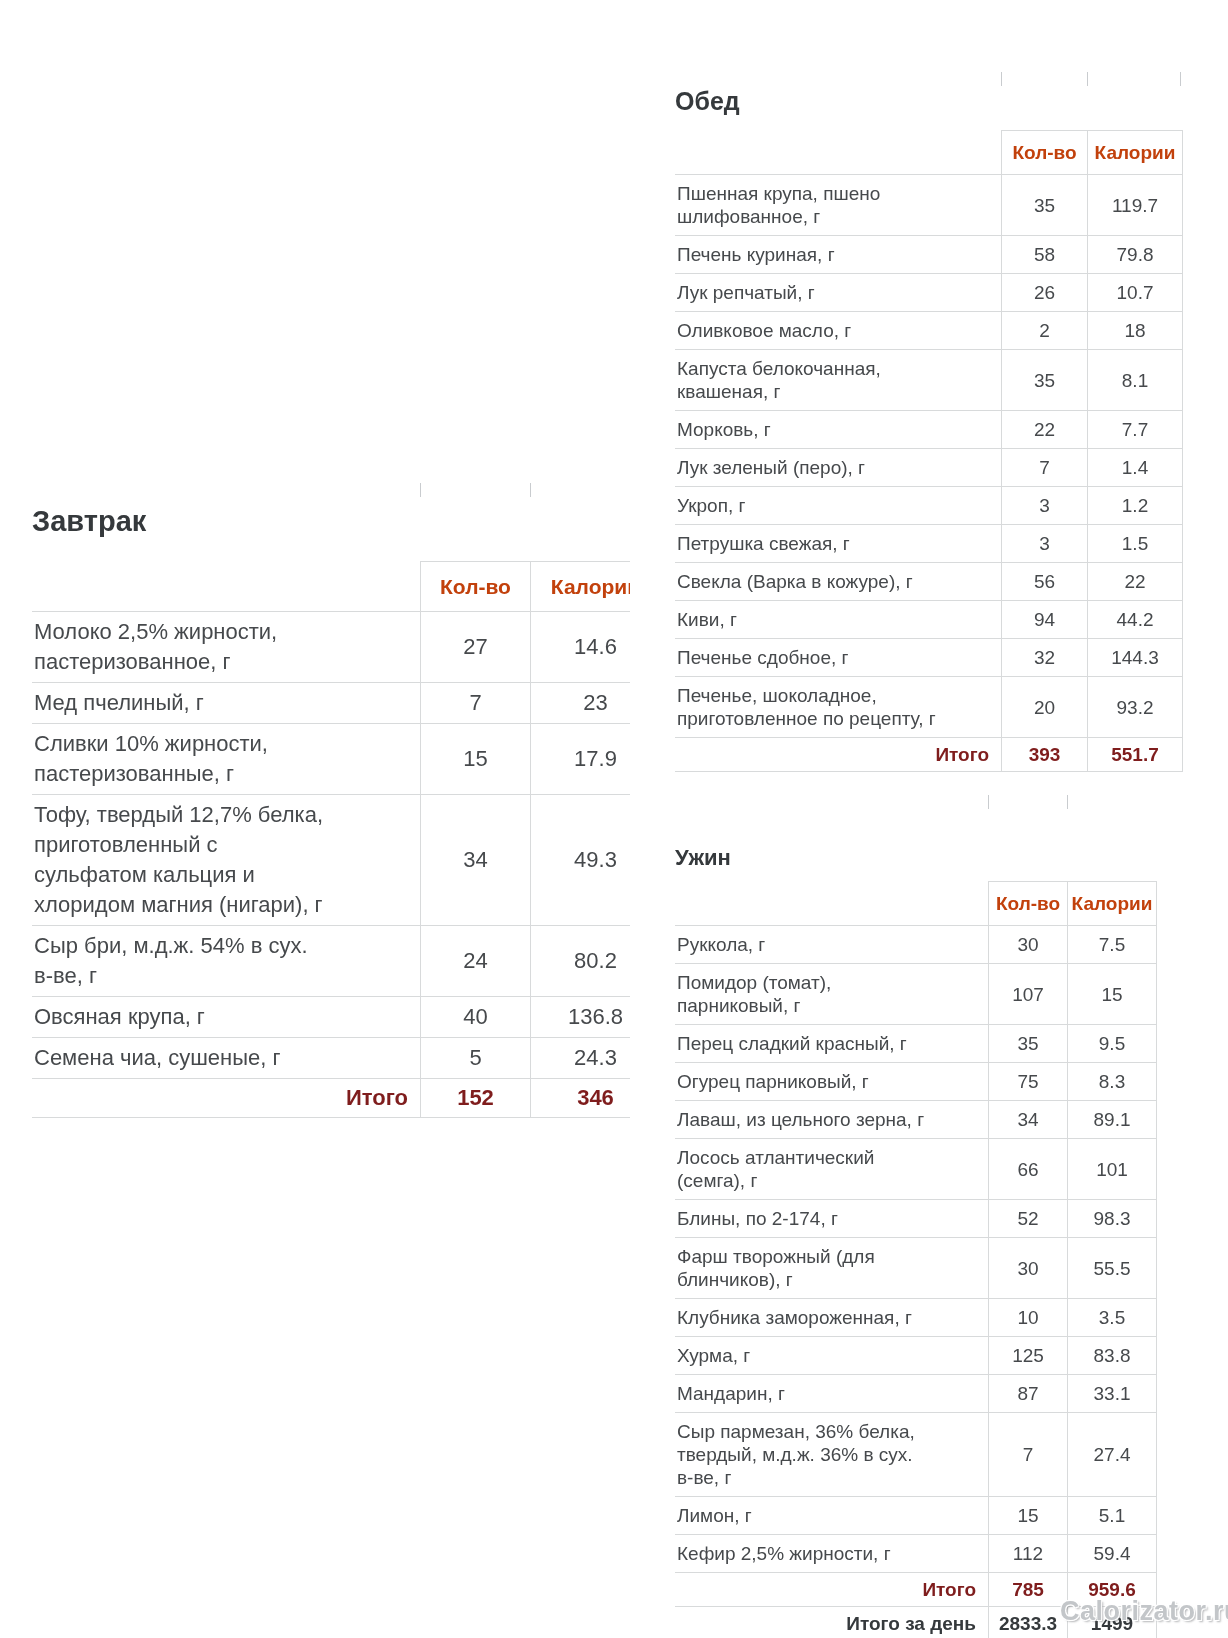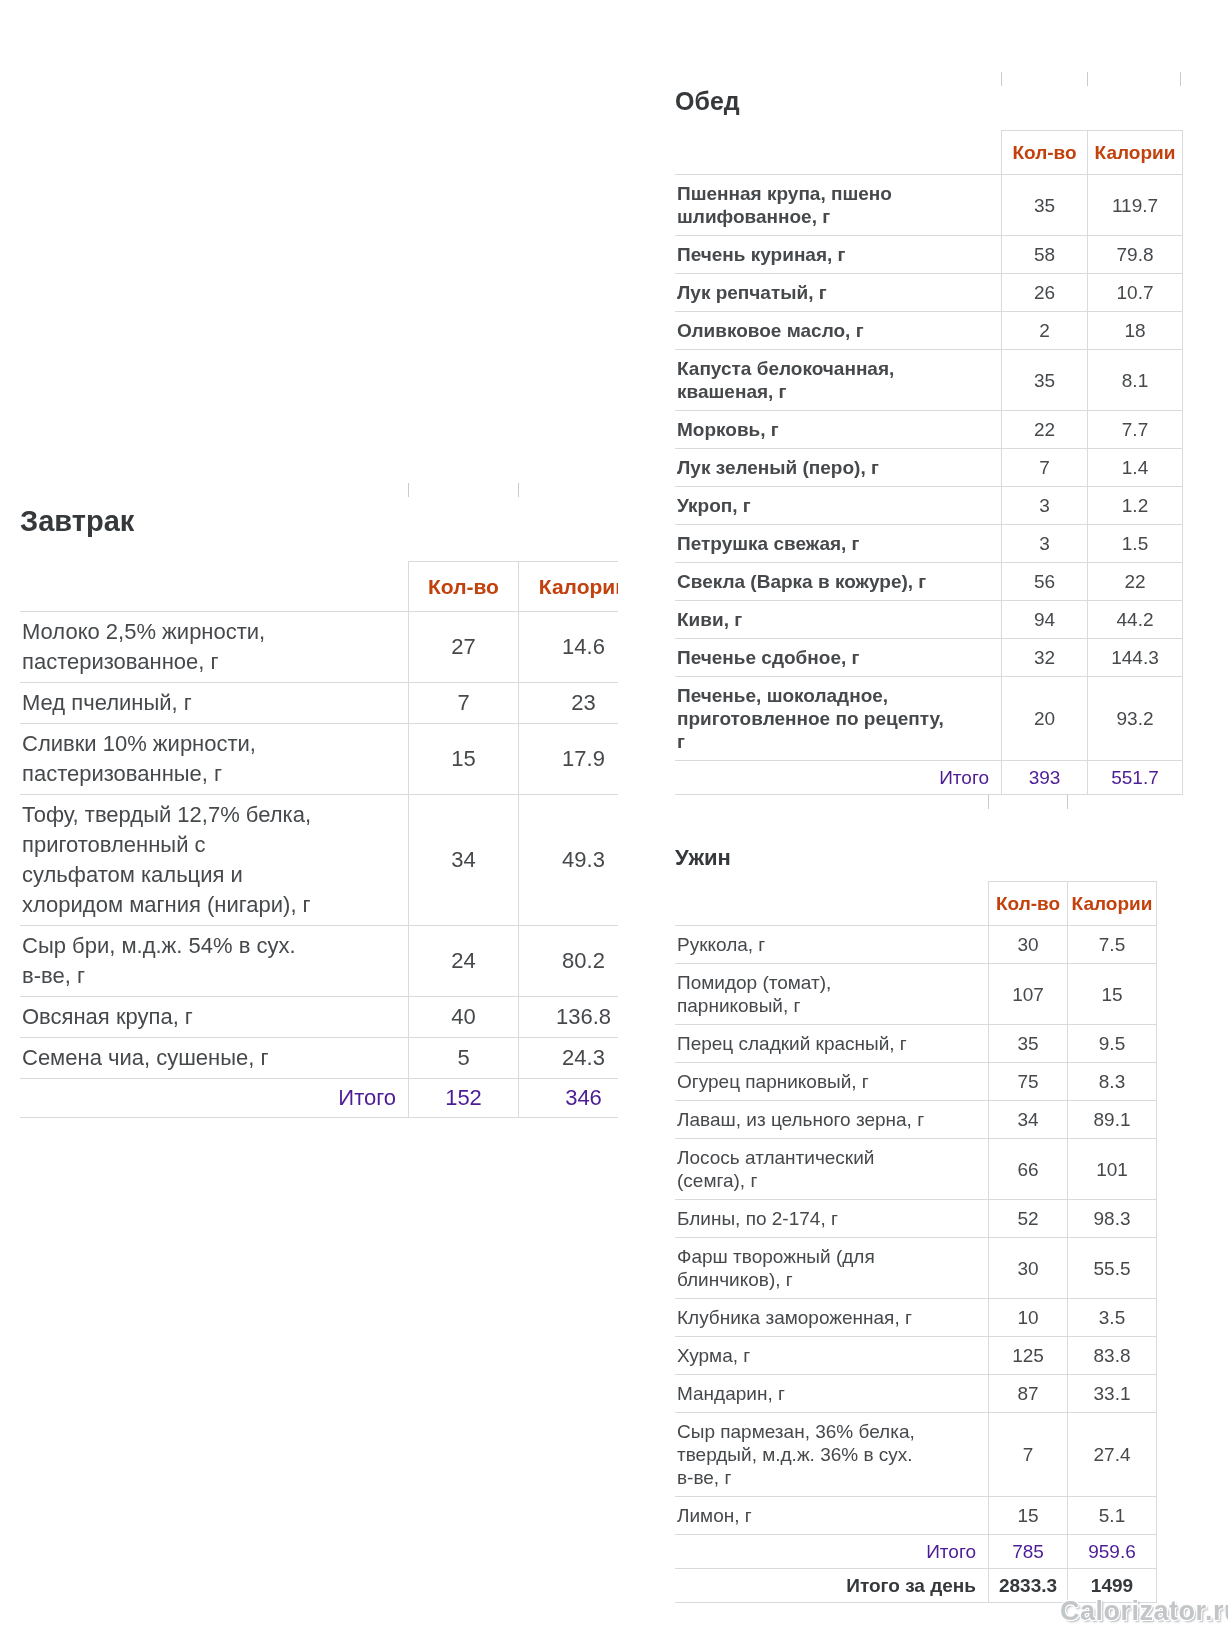--- a/index.html
+++ b/index.html
@@ -29,43 +29,43 @@
   .m-lunch .cell.cal, .m-dinner .cell.cal{border-right:1px solid #d8dadb;}
   .tbl{border-bottom:1px solid #d8dadb;}
 
   
   .row.hrow .cell{font-weight:600;color:#c2410c;}
   .m-breakfast .row.hrow .cell{height:50px;font-size:21px;}
   .m-lunch .row.hrow .cell, .m-dinner .row.hrow .cell{height:44px;font-size:19px;}
   .row.hrow .cell.name{border:none;}
 
   
-  .m-breakfast{left:20px;top:481px;width:598px;}
+  .m-breakfast{left:32px;top:481px;width:598px;}
   .m-breakfast .tbl{width:628px;font-size:22px;line-height:30px;}
   .m-breakfast .cell.name{width:388px;padding:5px 90px 5px 2px;}
   .m-breakfast .cell.qty{width:110px;padding:5px 0;}
   .m-breakfast .cell.cal{width:130px;padding:5px 0;}
   .m-breakfast .row.total .cell{padding-top:4px;padding-bottom:4px;}
 
   
   .m-lunch{left:675px;top:70px;width:508px;}
   .m-lunch .tbl{width:508px;font-size:19px;line-height:23px;}
-  .m-lunch .cell.name{width:326px;padding:7px 56px 7px 2px;font-weight:bold;}
+  .m-lunch .cell.name{width:326px;padding:7px 56px 7px 2px;}
   .m-lunch .cell.qty{width:86px;padding:7px 0;}
   .m-lunch .cell.cal{width:96px;padding:7px 0;}
 
   
   .m-dinner{left:675px;top:793px;width:482px;}
   .m-dinner .tbl{width:482px;font-size:19px;line-height:23px;}
   .m-dinner .cell.name{width:313px;padding:7px 55px 7px 2px;}
   .m-dinner .cell.qty{width:79px;padding:7px 0;}
   .m-dinner .cell.cal{width:90px;padding:7px 0;}
 
   
-  .row.total .cell{font-weight:400;color:#4c1d95;}
+  .row.total .cell{font-weight:700;color:#7f1d1d;}
   .row.total .cell.name{justify-content:flex-end;text-align:right;padding-right:12px;}
   .m-lunch .row.total .cell, .m-dinner .row.total .cell{padding-top:5px;padding-bottom:5px;}
   .row.daytotal .cell{font-weight:700;color:#35393c;}
   .row.daytotal .cell.name{justify-content:flex-end;text-align:right;padding-right:12px;}
 
   .watermark{
     position:absolute;left:1060px;top:1596px;
     font-size:27px;font-weight:700;color:#c3c6c9;letter-spacing:0.5px;
     text-shadow:-1px -1px 0 #ffffff,1px -1px 0 #ffffff,-1px 1px 0 #ffffff,
                 1px 1px 0 #ffffff,2px 2px 2px rgba(90,94,98,0.45);
@@ -317,20 +317,25 @@
     <div class="cell num qty">7</div>
     <div class="cell num cal">27.4</div>
   </div>
 
   <div class="row body">
     <div class="cell name">Лимон, г</div>
     <div class="cell num qty">15</div>
     <div class="cell num cal">5.1</div>
   </div>
 
+  <div class="row body">
+    <div class="cell name">Кефир 2,5% жирности, г</div>
+    <div class="cell num qty">112</div>
+    <div class="cell num cal">59.4</div>
+  </div>
 </div>
     <div class="row total">
       <div class="cell name">Итого</div>
       <div class="cell num qty">785</div>
       <div class="cell num cal">959.6</div>
     </div>
     <div class="row total daytotal">
       <div class="cell name">Итого за день</div>
       <div class="cell num qty">2833.3</div>
       <div class="cell num cal">1499</div>

